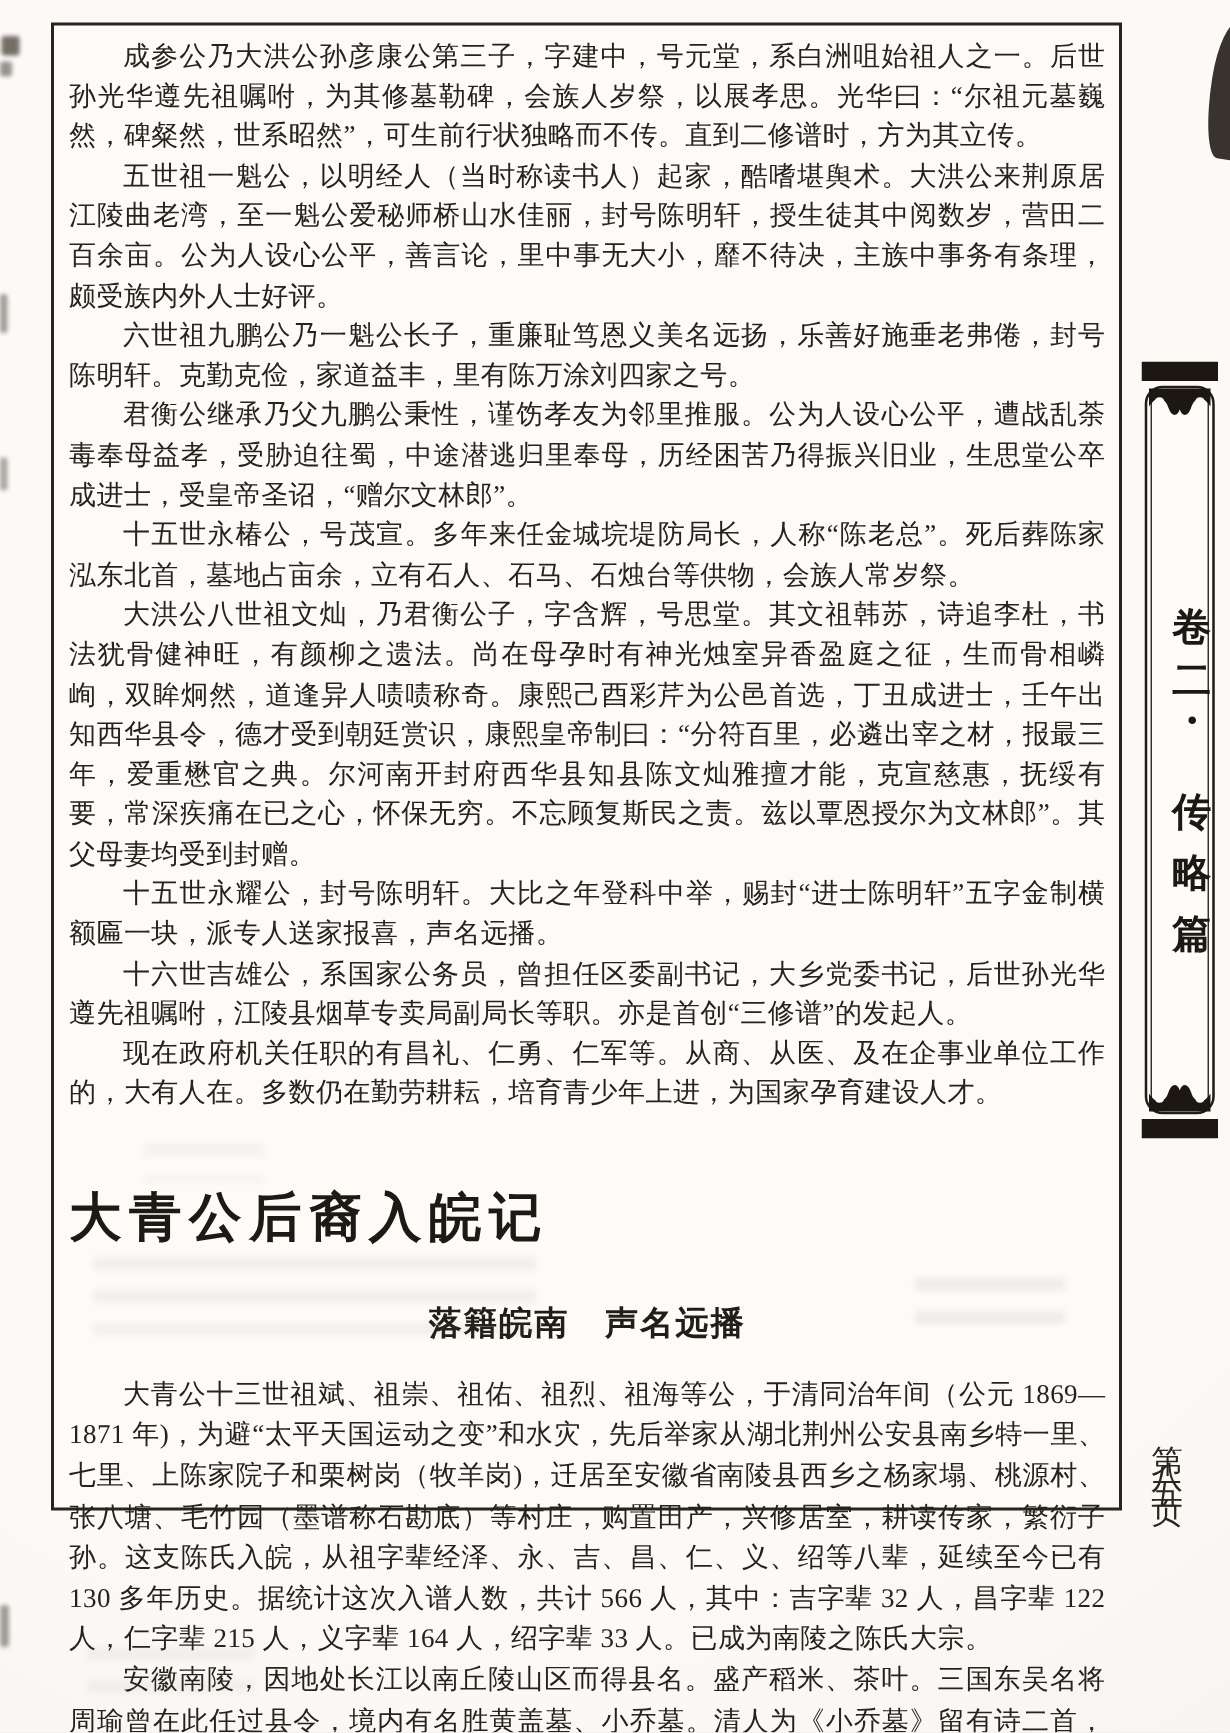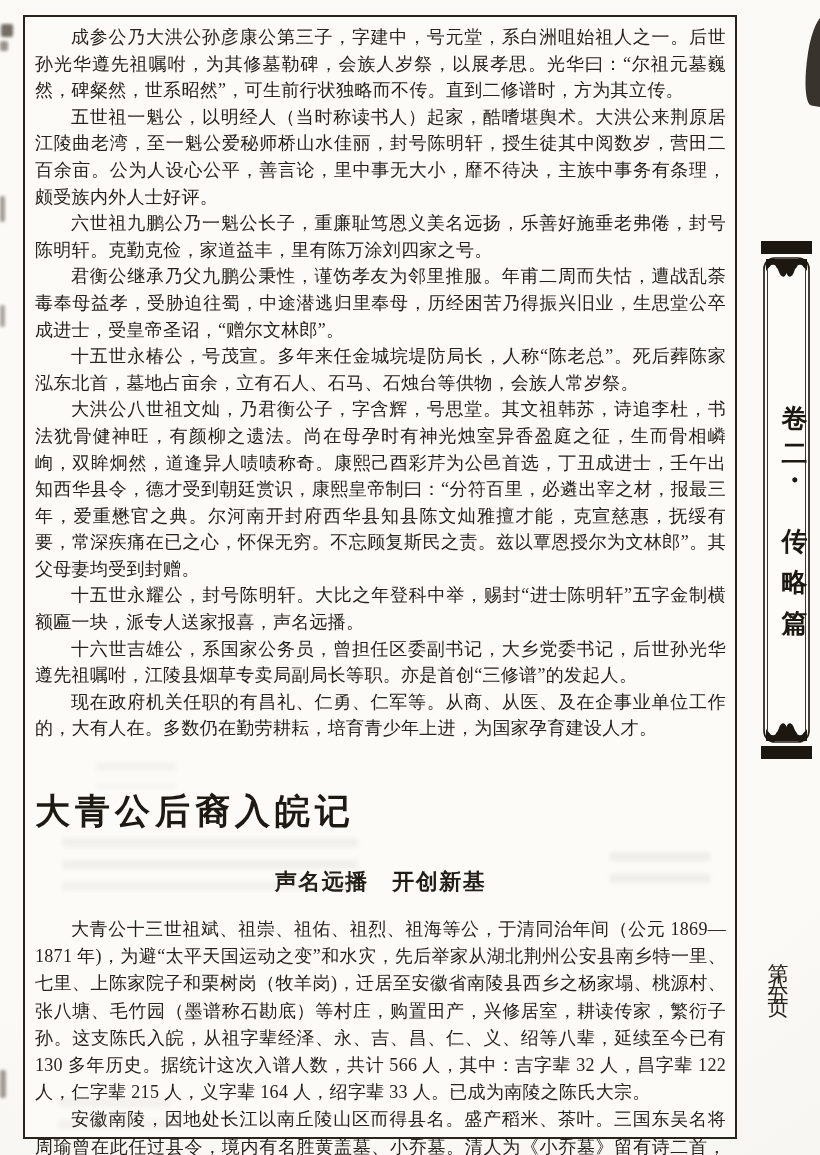--- a/index.html
+++ b/index.html
@@ -5,21 +5,21 @@
   html,body{margin:0;padding:0;}
   body{width:820px;height:1155px;background:#e8e6e1;}
   .scan-page{
     position:relative;width:820px;height:1155px;overflow:hidden;
     background:radial-gradient(150% 110% at 42% 38%, #fbfaf7 50%, #f2f0eb 88%, #ebe8e2 100%);
     font-family:"Liberation Serif","DejaVu Serif",serif;
     color:#27221c;
   }
   
   .frame{
-    position:absolute;left:23px;top:15px;width:714px;height:1124px;
+    position:absolute;left:34px;top:15px;width:714px;height:992px;
     box-sizing:border-box;border:2.5px solid #2a241d;background:#fcfbf8;
     padding:7px 9px 0 10px;
   }
   .body-text p{
     margin:0;font-size:18px;line-height:26.6px;text-align:justify;
     text-indent:2em;letter-spacing:.3px;
   }
   .section-title{
     margin:46px 0 0;text-align:left;font-size:35px;font-weight:700;
     letter-spacing:5px;color:#1e1913;text-indent:0;
@@ -70,30 +70,30 @@
 </head>
 <body>
 
 <div class="scan-page">
 
   <div class="frame">
     <div class="body-text">
       <p>成参公乃大洪公孙彦康公第三子，字建中，号元堂，系白洲咀始祖人之一。后世孙光华遵先祖嘱咐，为其修墓勒碑，会族人岁祭，以展孝思。光华曰：“尔祖元墓巍然，碑粲然，世系昭然”，可生前行状独略而不传。直到二修谱时，方为其立传。</p>
       <p>五世祖一魁公，以明经人（当时称读书人）起家，酷嗜堪舆术。大洪公来荆原居江陵曲老湾，至一魁公爱秘师桥山水佳丽，封号陈明轩，授生徒其中阅数岁，营田二百余亩。公为人设心公平，善言论，里中事无大小，靡不待决，主族中事务有条理，颇受族内外人士好评。</p>
       <p>六世祖九鹏公乃一魁公长子，重廉耻笃恩义美名远扬，乐善好施垂老弗倦，封号陈明轩。克勤克俭，家道益丰，里有陈万涂刘四家之号。</p>
-      <p>君衡公继承乃父九鹏公秉性，谨饬孝友为邻里推服。年甫二周而失怙，遭战乱荼毒奉母益孝，受胁迫往蜀，中途潜逃归里奉母，历经困苦乃得振兴旧业，生思堂公卒成进士，受皇帝圣诏，“赠尔文林郎”。</p>
+      <p>君衡公继承乃父九鹏公秉性，谨饬孝友为邻里推服。公为人设心公平，遭战乱荼毒奉母益孝，受胁迫往蜀，中途潜逃归里奉母，历经困苦乃得振兴旧业，生思堂公卒成进士，受皇帝圣诏，“赠尔文林郎”。</p>
       <p>十五世永椿公，号茂宣。多年来任金城垸堤防局长，人称“陈老总”。死后葬陈家泓东北首，墓地占亩余，立有石人、石马、石烛台等供物，会族人常岁祭。</p>
       <p>大洪公八世祖文灿，乃君衡公子，字含辉，号思堂。其文祖韩苏，诗追李杜，书法犹骨健神旺，有颜柳之遗法。尚在母孕时有神光烛室异香盈庭之征，生而骨相嶙峋，双眸炯然，道逢异人啧啧称奇。康熙己酉彩芹为公邑首选，丁丑成进士，壬午出知西华县令，德才受到朝廷赏识，康熙皇帝制曰：“分符百里，必遴出宰之材，报最三年，爱重懋官之典。尔河南开封府西华县知县陈文灿雅擅才能，克宣慈惠，抚绥有要，常深疾痛在已之心，怀保无穷。不忘顾复斯民之责。兹以覃恩授尔为文林郎”。其父母妻均受到封赠。</p>
       <p>十五世永耀公，封号陈明轩。大比之年登科中举，赐封“进士陈明轩”五字金制横额匾一块，派专人送家报喜，声名远播。</p>
       <p>十六世吉雄公，系国家公务员，曾担任区委副书记，大乡党委书记，后世孙光华遵先祖嘱咐，江陵县烟草专卖局副局长等职。亦是首创“三修谱”的发起人。</p>
       <p>现在政府机关任职的有昌礼、仁勇、仁军等。从商、从医、及在企事业单位工作的，大有人在。多数仍在勤劳耕耘，培育青少年上进，为国家孕育建设人才。</p>
     </div>
 
     <h1 class="section-title">大青公后裔入皖记</h1>
-    <h2 class="section-subtitle">声名远播　开创新基</h2>
+    <h2 class="section-subtitle">落籍皖南　声名远播</h2>
 
     <div class="section-body">
       <p>大青公十三世祖斌、祖崇、祖佑、祖烈、祖海等公，于清同治年间（公元 1869—1871 年)，为避“太平天国运动之变”和水灾，先后举家从湖北荆州公安县南乡特一里、七里、上陈家院子和栗树岗（牧羊岗)，迁居至安徽省南陵县西乡之杨家塌、桃源村、张八塘、毛竹园（墨谱称石勘底）等村庄，购置田产，兴修居室，耕读传家，繁衍子孙。这支陈氏入皖，从祖字辈经泽、永、吉、昌、仁、义、绍等八辈，延续至今已有 130 多年历史。据统计这次入谱人数，共计 566 人，其中：吉字辈 32 人，昌字辈 122 人，仁字辈 215 人，义字辈 164 人，绍字辈 33 人。已成为南陵之陈氏大宗。</p>
       <p>安徽南陵，因地处长江以南丘陵山区而得县名。盛产稻米、茶叶。三国东吴名将周瑜曾在此任过县令，境内有名胜黄盖墓、小乔墓。清人为《小乔墓》留有诗二首，其中写</p>
     </div>
   </div>
 
   <div class="volume-tab">
     <svg width="51" height="518" viewBox="0 0 51 518">
       <rect x="0" y="0" width="51" height="13" fill="#1c1711"></rect>

